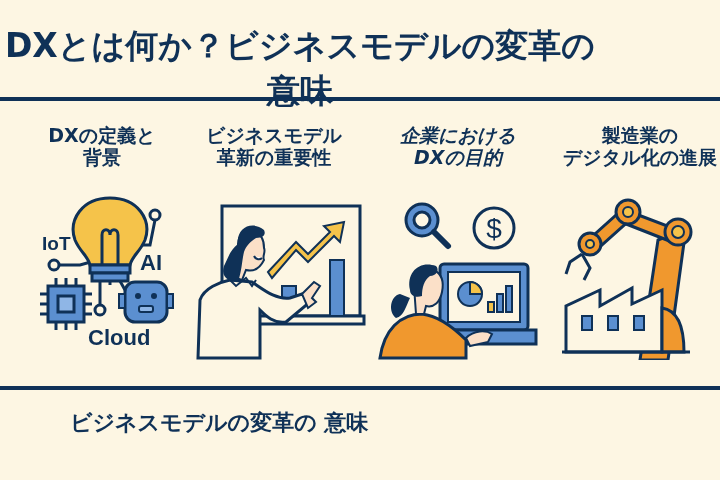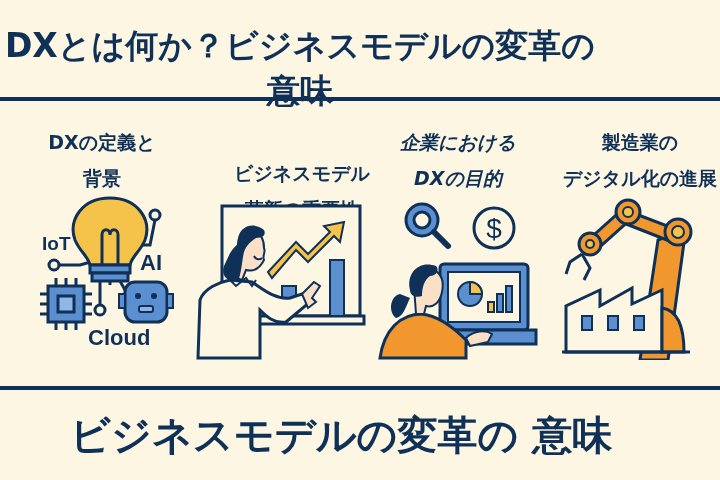--- a/index.html
+++ b/index.html
@@ -3,22 +3,22 @@
 <meta charset="utf-8">
 <style>
   html, body { margin:0; padding:0; }
   body { width:720px; height:480px; background:#fdf6e3; position:relative; overflow:hidden;
          font-family:"DejaVu Sans","Liberation Sans",sans-serif; color:#0f3157; }
   .title { position:absolute; left:0; top:24px; width:600px; text-align:center; font-size:33px; font-weight:bold; letter-spacing:0px; color:#0f3157; }
   .rule { position:absolute; left:0; width:720px; height:4px; background:#0f3157; }
   .rule.top { top:97px; }
   .rule.bottom { top:386px; }
   .card { position:absolute; top:124px; width:180px; text-align:center; }
-  .card .label { font-size:19px; font-weight:bold; line-height:36px; color:#0f3157; white-space:pre-line; }
-  .footer { position:absolute; left:70px; top:408px; font-size:40px; font-weight:bold; color:#0f3157; }
+  .card .label { font-size:19px; font-weight:bold; line-height:22px; color:#0f3157; white-space:pre-line; }
+  .footer { position:absolute; left:70px; top:408px; font-size:22px; font-weight:bold; color:#0f3157; }
 </style>
 </head>
 <body>
 
 <div class="title">DXとは何か？ビジネスモデルの変革の意味</div>
 <div class="rule top"></div>
 
 <div class="card" style="left:12px;">
   <div class="label">DXの定義と
 背景</div>
@@ -53,21 +53,21 @@
     <rect x="105" y="92" width="42" height="40" rx="10" fill="#5b8fd0" stroke="#0f3157" stroke-width="3"></rect>
     <rect x="99" y="104" width="6" height="14" fill="#5b8fd0" stroke="#0f3157" stroke-width="2"></rect>
     <rect x="147" y="104" width="6" height="14" fill="#5b8fd0" stroke="#0f3157" stroke-width="2"></rect>
     <circle cx="118" cy="106" r="3" fill="#0f3157"></circle>
       <circle cx="134" cy="106" r="3" fill="#0f3157"></circle>
     <rect x="119" y="116" width="14" height="6" rx="2" fill="#8fb6e6" stroke="#0f3157" stroke-width="2"></rect>
   </g>
   <text x="68" y="155" font-family="Liberation Sans, sans-serif" font-weight="bold" font-size="22" fill="#0f3157">Cloud</text>
 </svg>
 
-<div class="card" style="left:212px;margin-top:31px;">
+<div class="card" style="left:184px;">
   <div class="label">ビジネスモデル
 革新の重要性</div>
 </div>
 <svg style="position:absolute;left:190px;top:190px;" width="190" height="170" viewBox="0 0 190 170">
   <rect x="32" y="16" width="138" height="110" fill="#fdf6e3" stroke="#0f3157" stroke-width="3"></rect>
   <rect x="26" y="126" width="148" height="8" fill="#fdf6e3" stroke="#0f3157" stroke-width="3"></rect>
   <rect x="92" y="96" width="14" height="30" fill="#5b8fd0" stroke="#0f3157" stroke-width="2"></rect>
   <rect x="140" y="70" width="14" height="56" fill="#5b8fd0" stroke="#0f3157" stroke-width="2"></rect>
   <path d="M78 82 L106 52 L118 64 L140 42 L134 36 L154 32 L150 52 L144 46 L118 72 L106 60 L82 88 Z" fill="#f5c34a" stroke="#0f3157" stroke-width="2"></path>
   <path d="M8 168 L10 110 C14 98 30 92 40 90 L62 92 C74 100 86 110 100 108 L112 104 L120 112 L96 132 C84 134 76 126 70 120 L70 168 Z" fill="#fdf6e3" stroke="#0f3157" stroke-width="3"></path>

